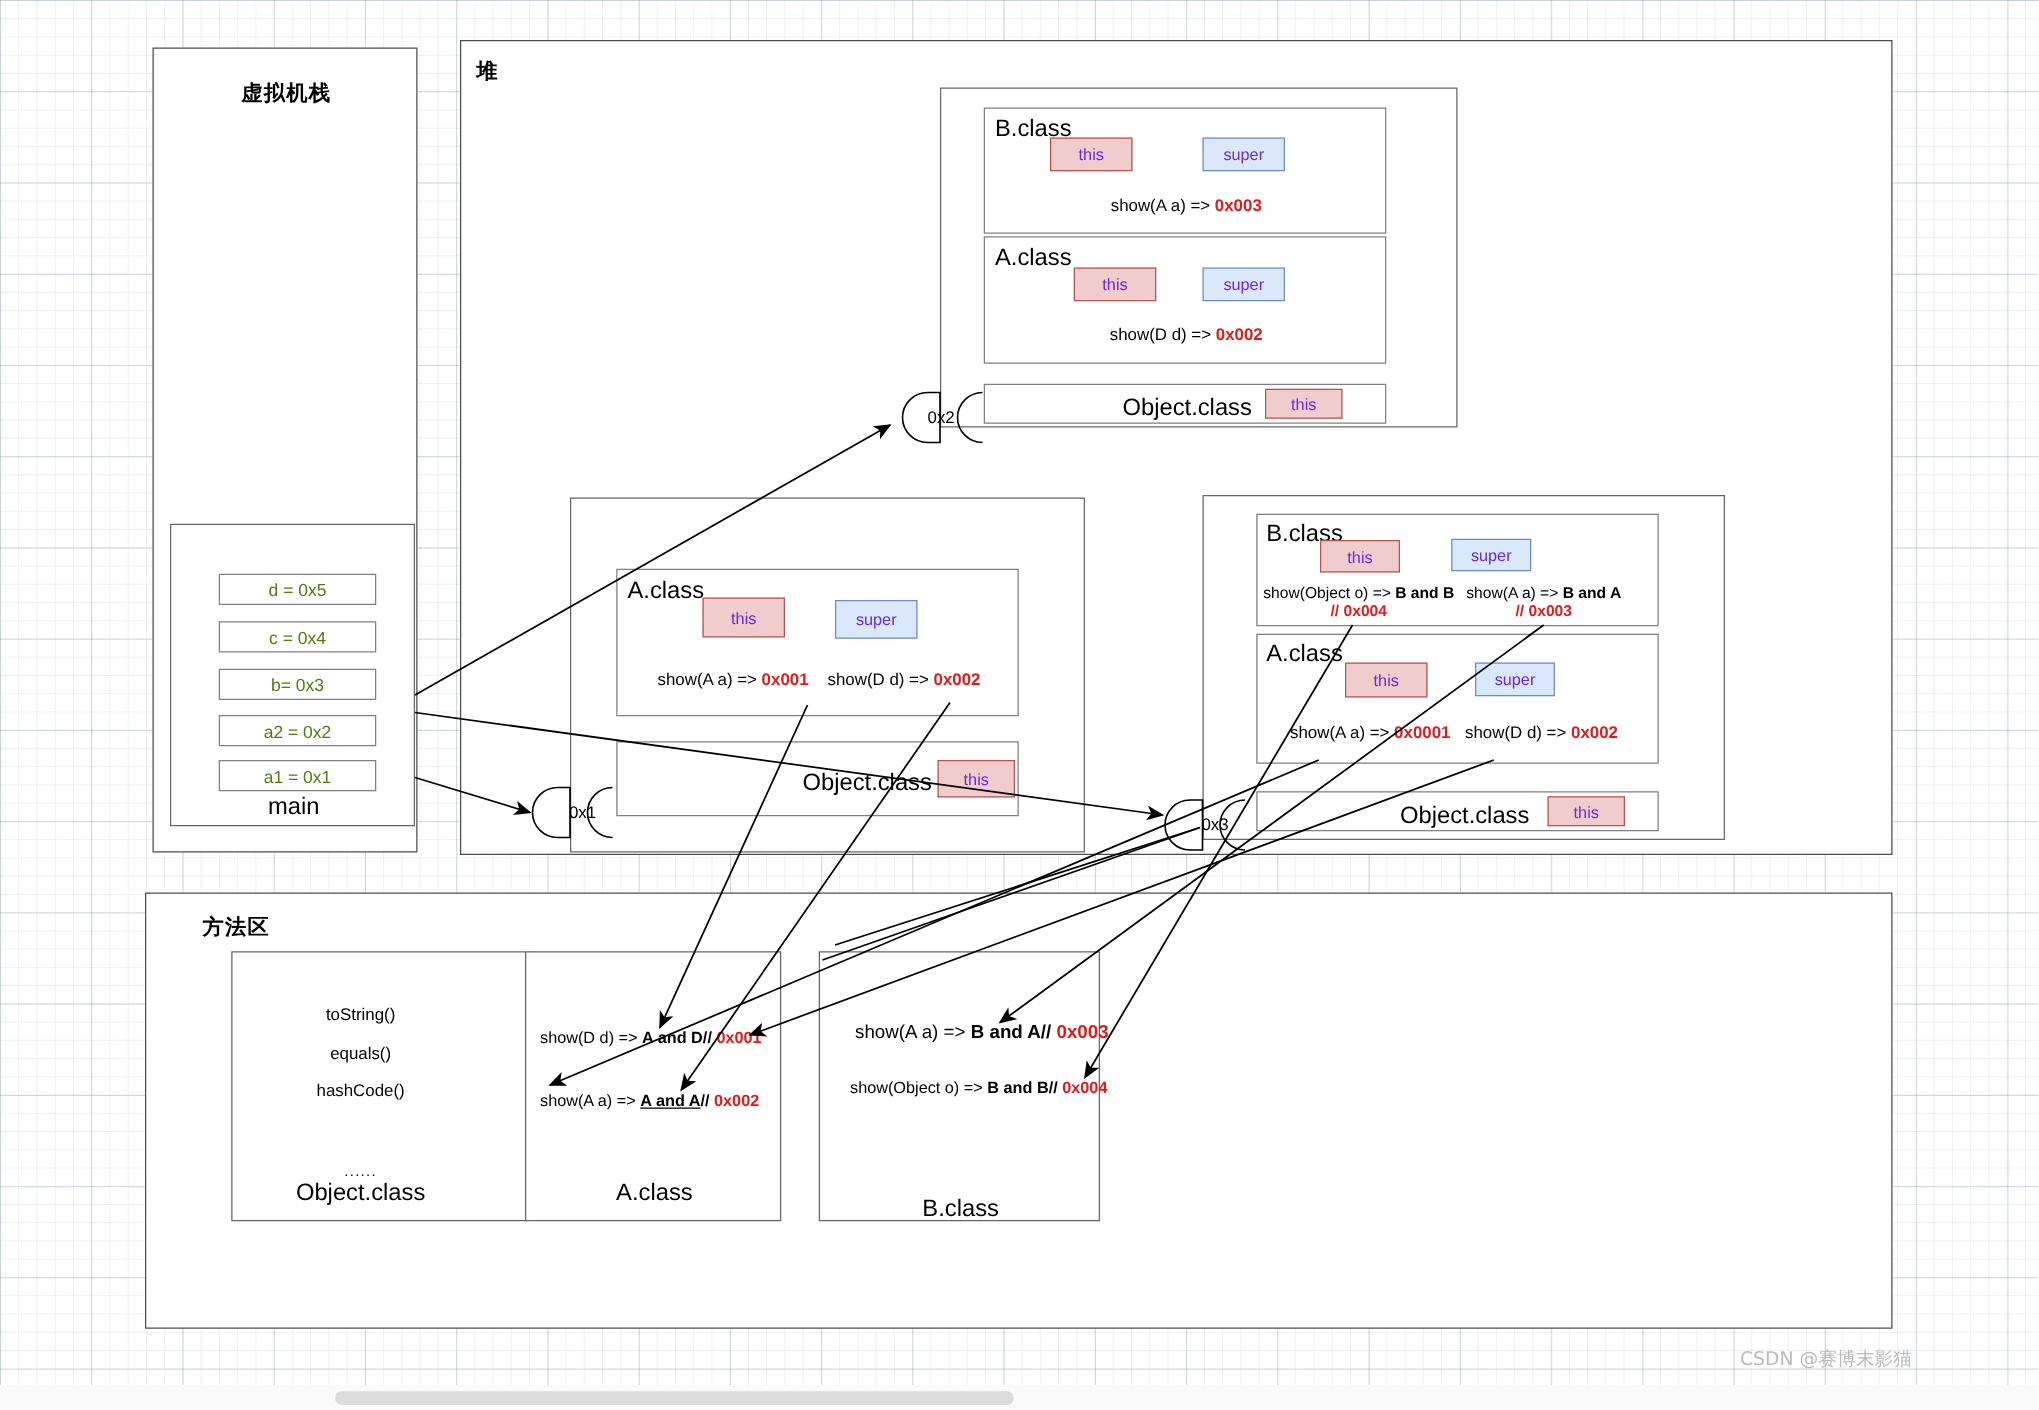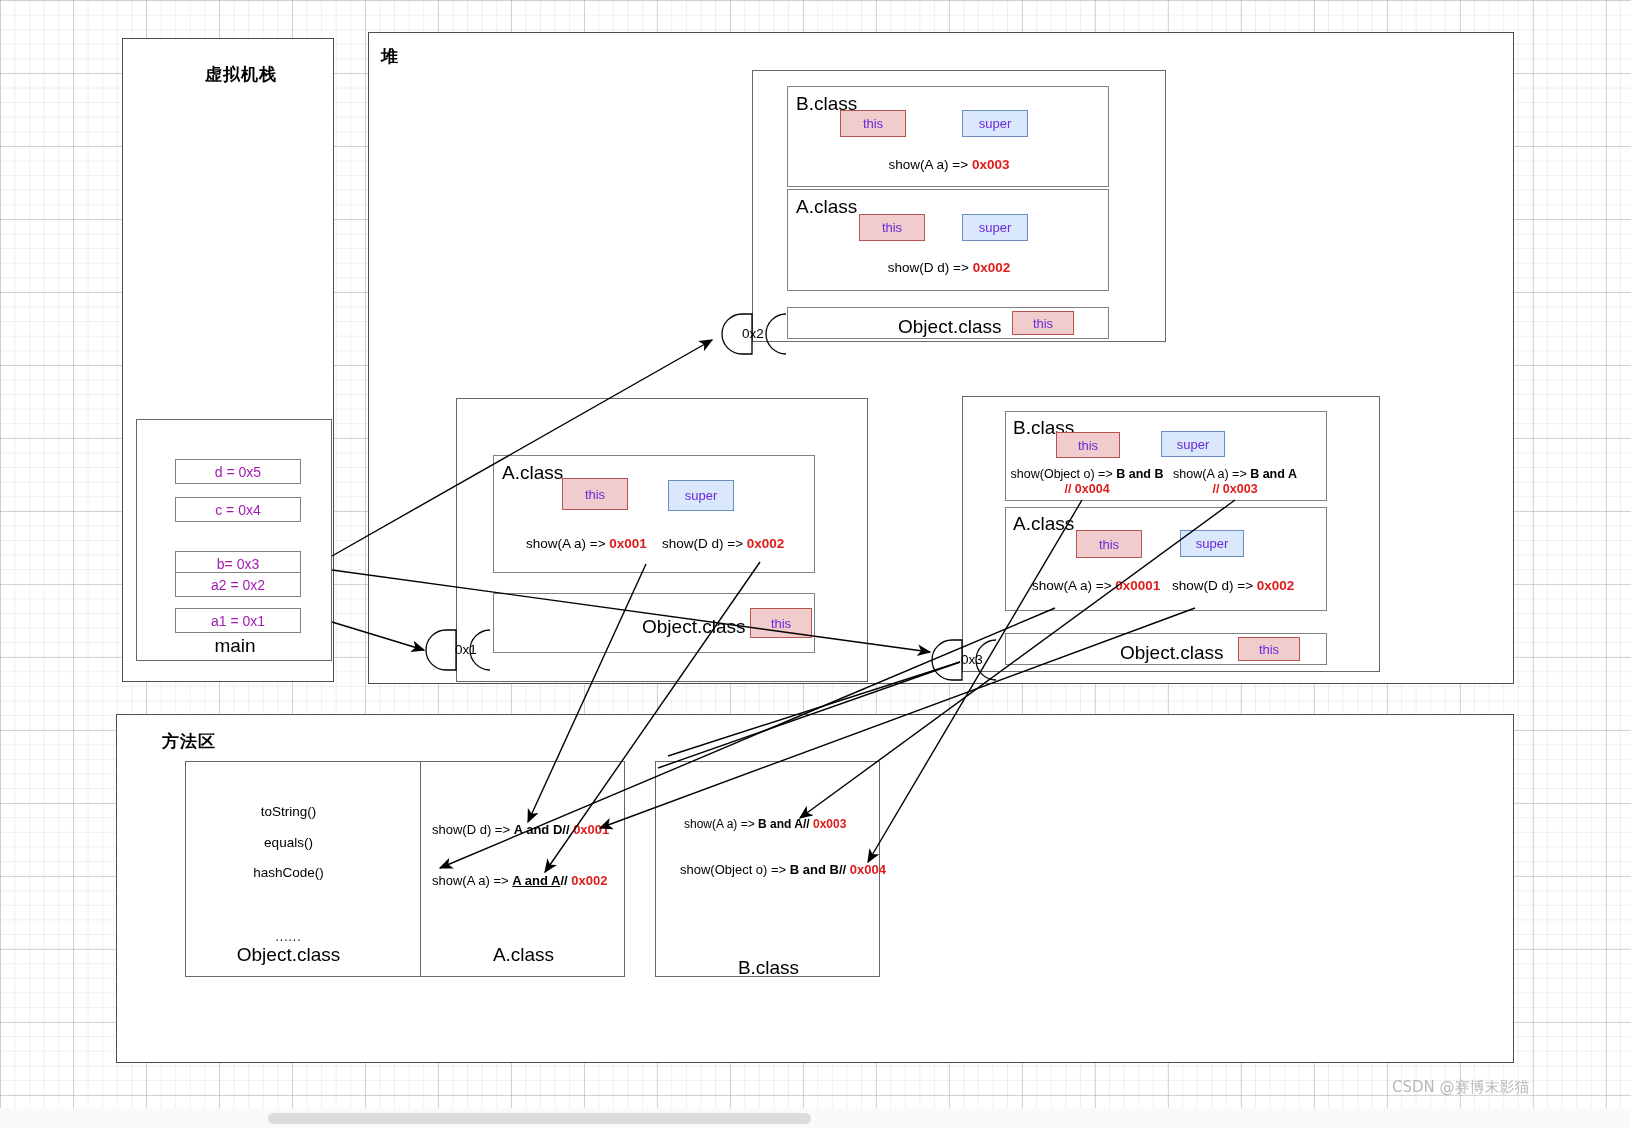--- a/index.html
+++ b/index.html
@@ -34,49 +34,49 @@
   .addr{color:#e01b1b;font-weight:bold;}
   .center{display:flex;align-items:center;justify-content:center;text-align:center;}
 
   .chip{
     font-size:13px;color:#6d28d9;
   }
   .chip-this{background:#f0cccc;border:1.3px solid #b85450;}
   .chip-super{background:#dae8fc;border:1.3px solid #6c8ebf;}
 
   .stackvar{
-    background:#ffffff;border:1.3px solid #808080;font-size:14px;color:#a21caf;
+    background:#ffffff;border:1.3px solid #808080;font-size:14px;color:#4d7c0f;
   }
   .reflabel{font-size:13.5px;color:#000;}
   svg.ov{position:absolute;left:0;top:0;width:1631px;height:1128px;pointer-events:none;overflow:visible;}
   .wm{
     position:absolute;font-size:15px;color:#b9b9b9;
     font-family:"DejaVu Sans","Liberation Sans",sans-serif;white-space:nowrap;
   }
   .scrollbar-track{position:absolute;left:0;bottom:0;width:1631px;height:20px;background:#fafafa;}
   .scrollbar-thumb{position:absolute;height:11px;border-radius:6px;background:#dcdcdc;}
   .dots{font-size:12px;color:#000;letter-spacing:1px;}
 </style>
 </head>
 <body>
 
 <div id="canvas"></div>
 
 <div class="abs panel" style="left:122px;top:38px;width:212px;height:644px;">
-  <div class="abs ttl-cn" style="left:12px;top:24px;width:212px;text-align:center;">虚拟机栈</div>
+  <div class="abs ttl-cn" style="left:0;top:24px;width:212px;text-align:center;">虚拟机栈</div>
 </div>
 
 <div class="abs box" style="left:136px;top:419px;width:196px;height:242px;">
   <div class="abs stackvar center" style="left:38px;top:39px;width:126px;height:25px;">
     <span>d = 0x5</span>
   </div>
   <div class="abs stackvar center" style="left:38px;top:77px;width:126px;height:25px;">
     <span>c = 0x4</span>
   </div>
-  <div class="abs stackvar center" style="left:38px;top:115px;width:126px;height:25px;margin-top:16px;">
+  <div class="abs stackvar center" style="left:38px;top:115px;width:126px;height:25px;">
     <span>b= 0x3</span>
   </div>
   <div class="abs stackvar center" style="left:38px;top:152px;width:126px;height:25px;">
     <span>a2 = 0x2</span>
   </div>
   <div class="abs stackvar center" style="left:38px;top:188px;width:126px;height:25px;">
     <span>a1 = 0x1</span>
   </div>
   <div class="abs lbl-b" style="left:0;top:215px;width:196px;text-align:center;">main</div>
 </div>
@@ -205,21 +205,21 @@
   <div class="abs" style="left:11px;top:60px;font-size:13px;white-space:nowrap;">
     <span>show(D d) =&gt; </span><span style="font-weight:bold;">A and D</span><span style="font-weight:bold;">// </span><span class="addr">0x001</span>
   </div>
   <div class="abs" style="left:11px;top:111px;font-size:13px;white-space:nowrap;">
     <span>show(A a) =&gt; </span><span style="font-weight:bold;text-decoration:underline;">A and A</span><span style="font-weight:bold;">// </span><span class="addr">0x002</span>
   </div>
   <div class="abs lbl-b" style="left:0;top:182px;width:205px;text-align:center;">A.class</div>
 </div>
 
 <div class="abs box" style="left:655px;top:761px;width:225px;height:216px;">
-  <div class="abs" style="left:28px;top:55px;font-size:12px;white-space:nowrap;">
+  <div class="abs" style="left:28px;top:55px;font-size:15px;white-space:nowrap;">
     <span>show(A a) =&gt; </span><span style="font-weight:bold;">B and A</span><span style="font-weight:bold;">// </span><span class="addr">0x003</span>
   </div>
   <div class="abs" style="left:24px;top:100px;font-size:13px;white-space:nowrap;">
     <span>show(Object o) =&gt; </span><span style="font-weight:bold;">B and B</span><span style="font-weight:bold;">// </span><span class="addr">0x004</span>
   </div>
   <div class="abs lbl-b" style="left:0;top:195px;width:225px;text-align:center;">B.class</div>
 </div>
 
 <svg class="ov" viewBox="0 0 1631 1128" xmlns="http://www.w3.org/2000/svg">
   <defs>

